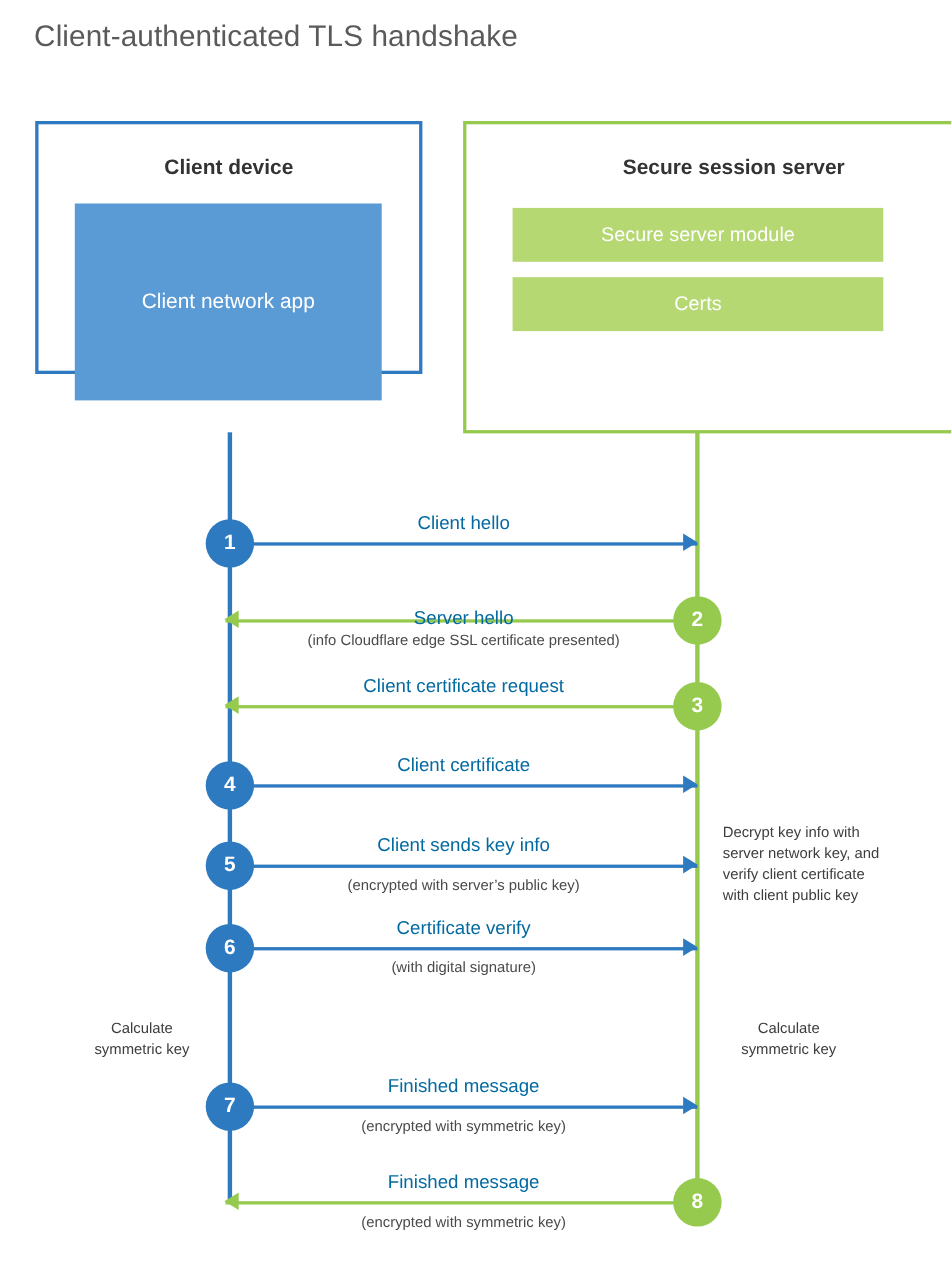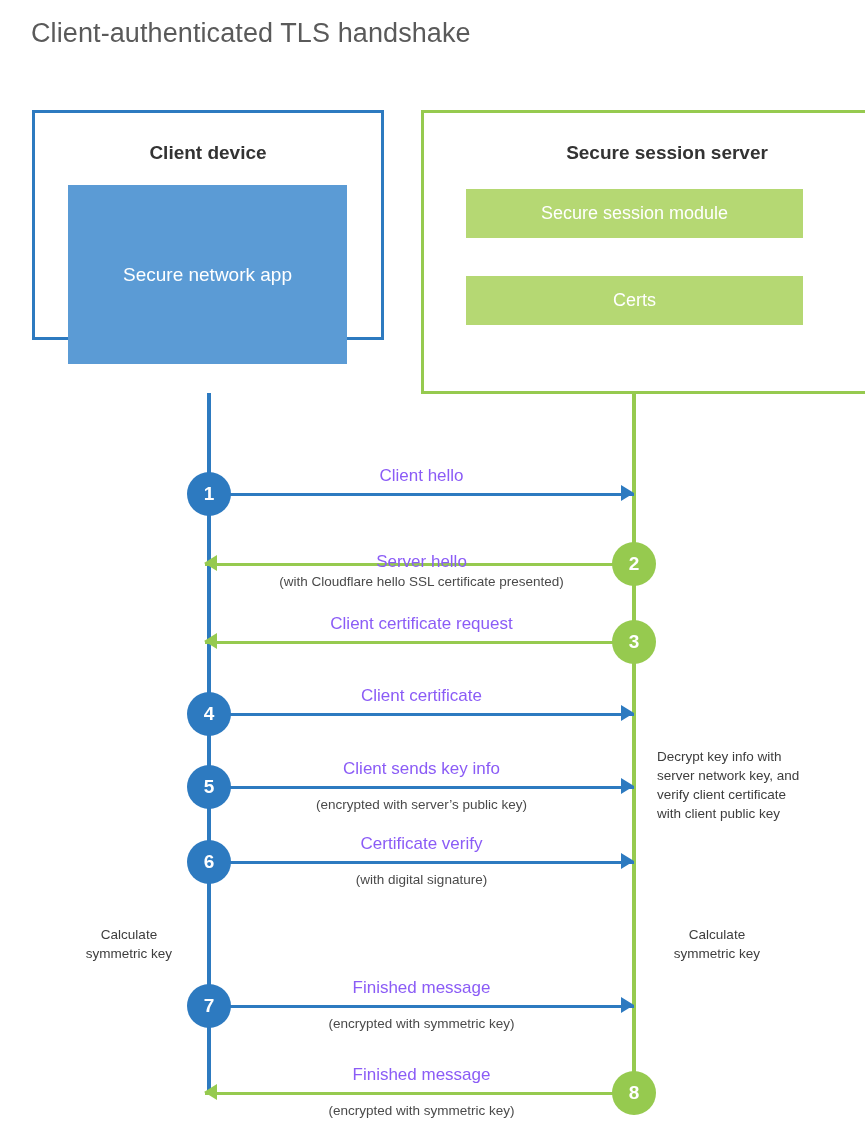--- a/index.html
+++ b/index.html
@@ -77,21 +77,21 @@
     width: 337px;
     height: 49px;
     background: #b5d873;
     color: #ffffff;
     font-size: 18px;
     display: flex;
     align-items: center;
     justify-content: center;
   }
   #server-bar-0 { top: 76px; }
-  #server-bar-1 { top: 139px; margin-top: 24px; }
+  #server-bar-1 { top: 139px; }
   #server-bar-2 { top: 200px; }
 
   
   .lifeline {
     position: absolute;
     width: 4px;
     top: 393px;
   }
   #client-lifeline { left: 207px; background: #2d7ac0; height: 700px; }
   #server-lifeline { left: 632px; background: #96ca4f; height: 700px; }
@@ -125,21 +125,21 @@
     justify-content: center;
   }
   .step-circle.blue  { background: #2d7ac0; }
   .step-circle.green { background: #96ca4f; }
 
   
   .step-label {
     position: absolute;
     text-align: center;
     font-size: 17px;
-    color: #8b5cf6;
+    color: #0369a1;
     white-space: nowrap;
     transform: translateX(-50%);
   }
   .step-sublabel {
     position: absolute;
     text-align: center;
     font-size: 13.5px;
     color: #4a4a4a;
     white-space: nowrap;
     transform: translateX(-50%);
@@ -156,45 +156,45 @@
 </style>
 </head>
 <body>
 
 <div id="stage">
 
   <div id="page-title">Client-authenticated TLS handshake</div>
 
   <div class="party-box" id="client-box">
     <div class="party-title">Client device</div>
-    <div id="client-app">Secure network app</div>
+    <div id="client-app">Client network app</div>
   </div>
 
   <div class="party-box" id="server-box">
     <div class="party-title">Secure session server</div>
-    <div class="server-bar" id="server-bar-0">Secure session module</div>
+    <div class="server-bar" id="server-bar-0">Secure server module</div>
     <div class="server-bar" id="server-bar-1">Certs</div>
   </div>
 
   <div class="lifeline" id="client-lifeline"></div>
   <div class="lifeline" id="server-lifeline"></div>
 
   <div id="messages-layer">
       <div class="msg c2s">
         <div class="arrow-line" style="left: 209px; top: 493px; width: 425px;"></div>
         <div class="arrow-head right" style="top: 485px; left: 621px;"></div>
         <div class="step-circle blue" style="left: 187px; top: 472px;">1</div>
         <div class="step-label" style="left: 421.5px; top: 466px;">Client hello</div>
       </div>
       <div class="msg s2c">
         <div class="arrow-line" style="left: 205px; top: 563px; width: 429px;"></div>
         <div class="arrow-head left" style="top: 555px; left: 204px;"></div>
         <div class="step-circle green" style="left: 612px; top: 542px;">2</div>
         <div class="step-label" style="left: 421.5px; top: 552px;">Server hello</div>
-        <div class="step-sublabel" style="left: 421.5px; top: 574px;">(with Cloudflare hello SSL certificate presented)</div>
+        <div class="step-sublabel" style="left: 421.5px; top: 574px;">(info Cloudflare edge SSL certificate presented)</div>
       </div>
       <div class="msg s2c">
         <div class="arrow-line" style="left: 205px; top: 641px; width: 429px;"></div>
         <div class="arrow-head left" style="top: 633px; left: 204px;"></div>
         <div class="step-circle green" style="left: 612px; top: 620px;">3</div>
         <div class="step-label" style="left: 421.5px; top: 614px;">Client certificate request</div>
       </div>
       <div class="msg c2s">
         <div class="arrow-line" style="left: 209px; top: 713px; width: 425px;"></div>
         <div class="arrow-head right" style="top: 705px; left: 621px;"></div>

